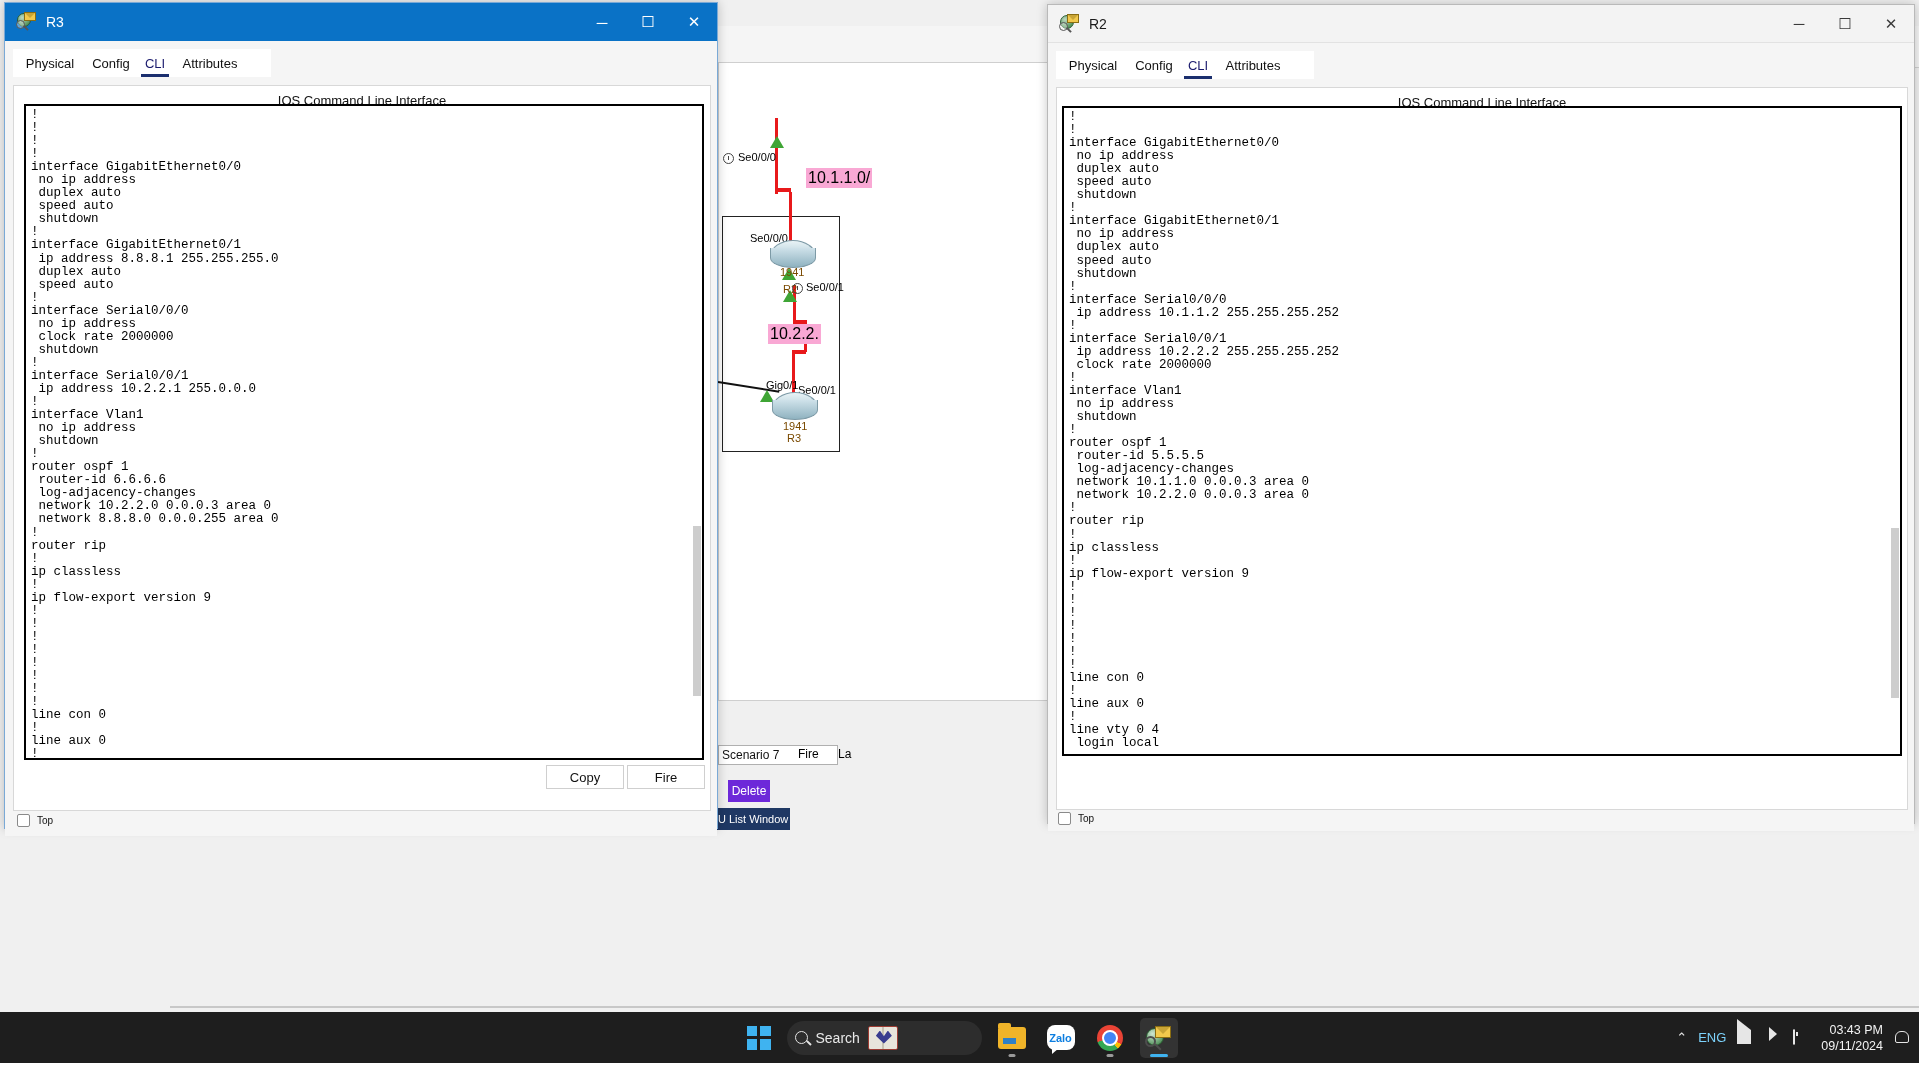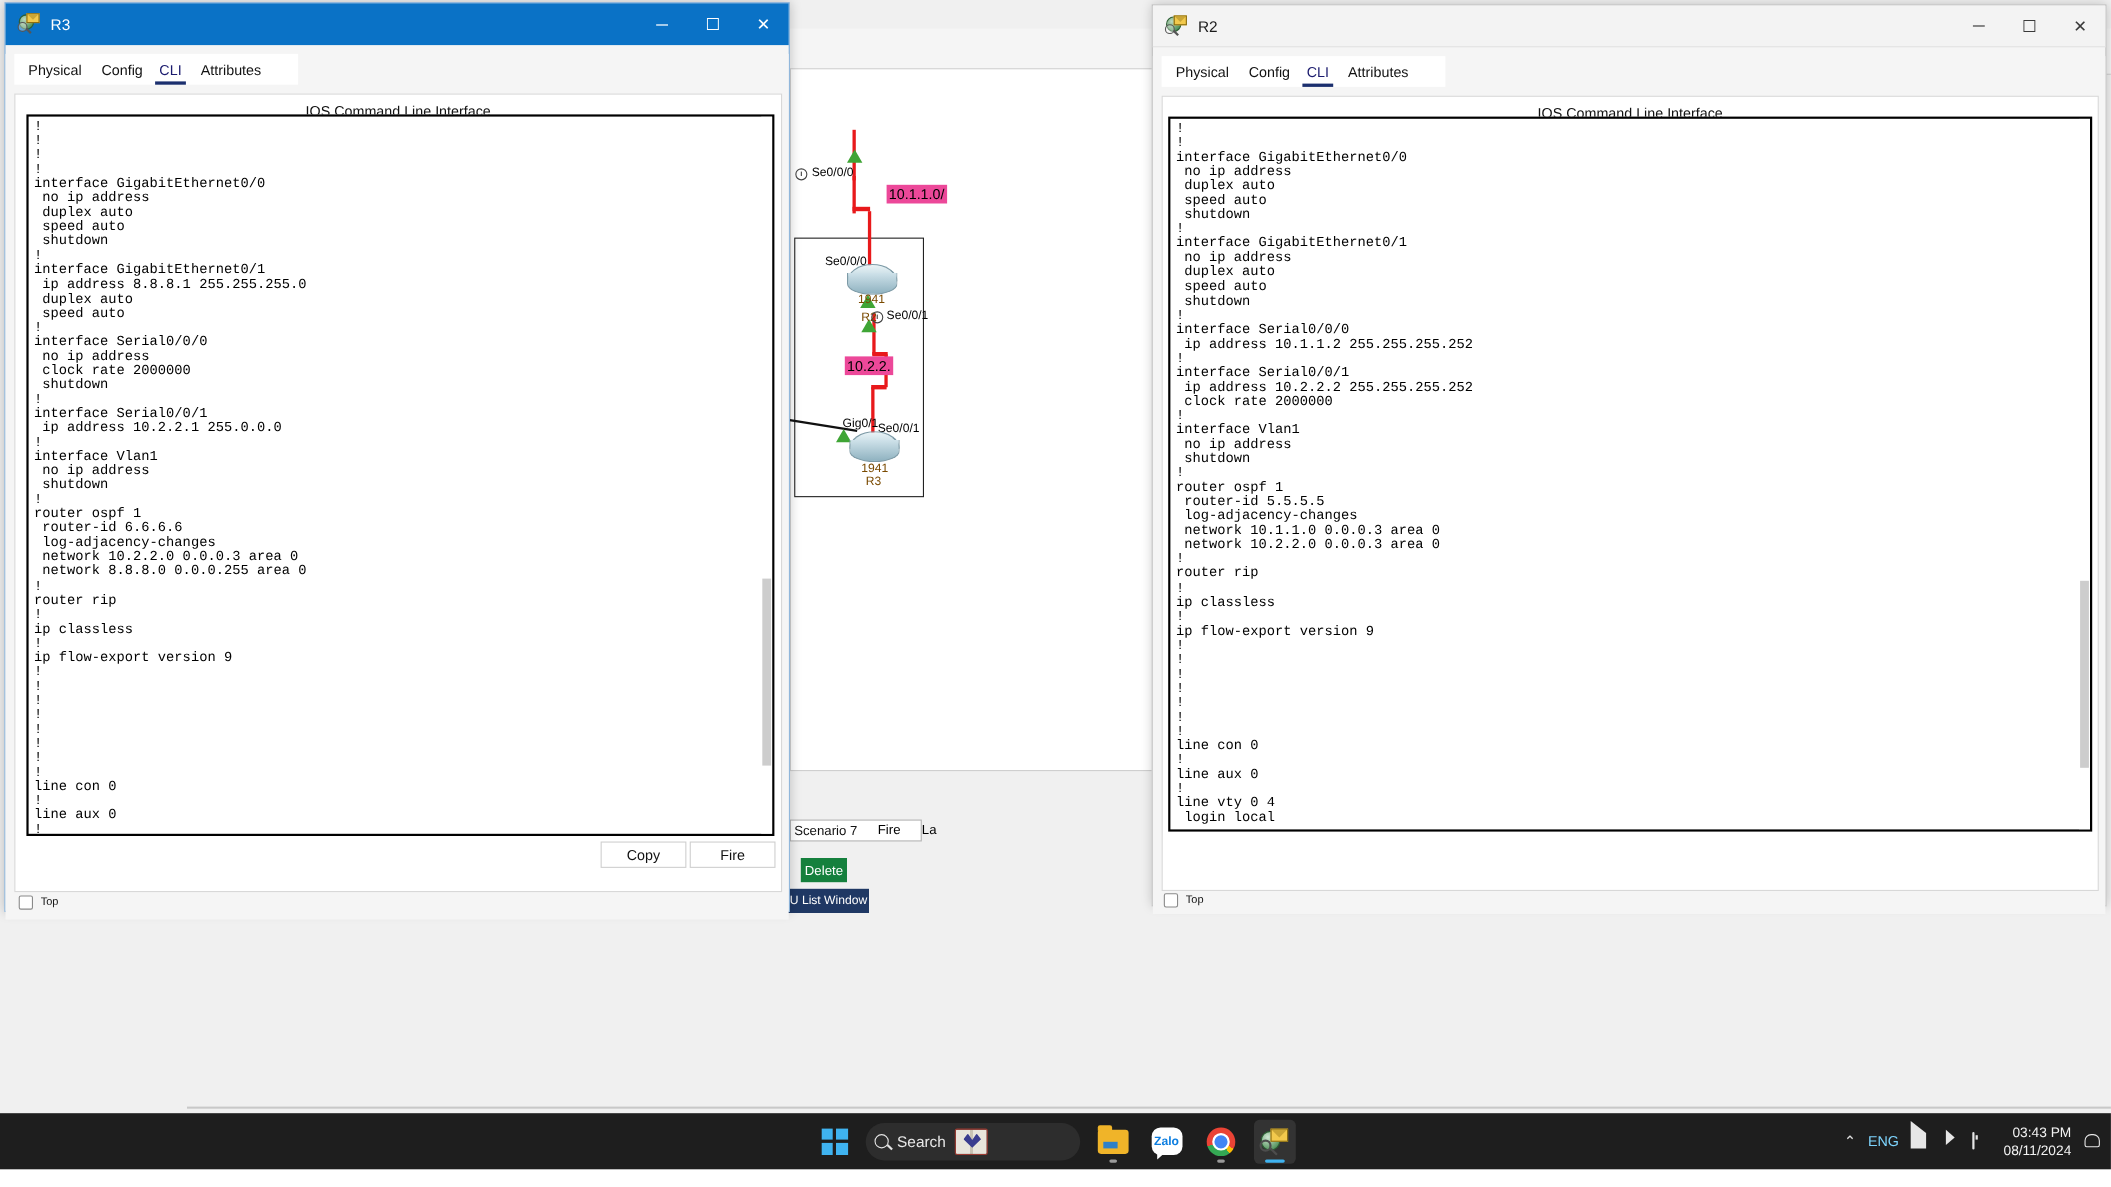--- a/index.html
+++ b/index.html
@@ -17,34 +17,34 @@
   .pt-toolbar { position: absolute; left: 170px; top: 26px; width: 1749px; height: 42px; background: #f5f5f5; border-bottom: 1px solid #d0d0d0; }
   .pt-canvas { position: absolute; left: 718px; top: 62px; width: 440px; height: 720px; background: #ffffff; border: 1px solid #cfcfcf; overflow: hidden; }
   .pt-innerbox { position: absolute; left: 722px; top: 216px; width: 118px; height: 236px; border: 1px solid #222; }
 
   .link-red { position: absolute; background: #e8191b; width: 3px; }
   .link-black { position: absolute; background: #111; height: 2px; transform-origin: left center; }
   .router-ico { position: absolute; width: 46px; height: 30px; }
   .router-ico .top { position: absolute; left: 0; top: 0; width: 46px; height: 16px; border-radius: 50%/100% 100% 0 0; background: linear-gradient(180deg,#e9f3f6,#b9d3dd); border: 1px solid #7d9aa6; }
   .router-ico .bot { position: absolute; left: 0; top: 8px; width: 46px; height: 20px; border-radius: 0 0 23px 23px/0 0 10px 10px; background: linear-gradient(180deg,#cfe2ea,#8fb2c0); border: 1px solid #7d9aa6; border-top: none; }
   .pt-label { position: absolute; font-size: 11px; color: #000; white-space: nowrap; font-family: "Liberation Sans", sans-serif; }
-  .pt-label.ip { background: #ec4899; padding: 1px 2px; font-size: 13px; }
+  .pt-label.ip { background: #f9a8d4; padding: 1px 2px; font-size: 16px; }
   .pt-label.name { color: #7a4a00; }
   .pt-label.dev { color: #7a4a00; }
   .arrow-up { position: absolute; width: 0; height: 0; border-left: 7px solid transparent; border-right: 7px solid transparent; border-bottom: 12px solid #3fa535; }
   .clock-ico { position: absolute; width: 11px; height: 11px; border: 1.5px solid #444; border-radius: 50%; }
   .clock-ico::after { content: ""; position: absolute; left: 3.5px; top: 1.5px; width: 1.2px; height: 4px; background: #444; }
 
   .pt-bottombar { position: absolute; left: 718px; top: 700px; width: 440px; height: 130px; background: #f0f0f0; border-top: 1px solid #cfcfcf; }
   .pt-bluebar { position: absolute; left: 718px; top: 700px; width: 440px; height: 14px; background: #1f3864; }
   .pt-scenario { position: absolute; left: 722px; top: 748px; font-size: 12px; color: #111; }
   .pt-combo { position: absolute; left: 718px; top: 745px; width: 120px; height: 20px; background: #fff; border: 1px solid #b0b0b0; }
   .pt-fire { position: absolute; left: 798px; top: 747px; font-size: 12px; }
   .pt-la { position: absolute; left: 838px; top: 747px; font-size: 12px; }
-  .pt-delete { position: absolute; left: 728px; top: 780px; width: 42px; height: 22px; background: #15803d; color: #fff; font-size: 12px; display: flex; align-items: center; justify-content: center; }
+  .pt-delete { position: absolute; left: 728px; top: 780px; width: 42px; height: 22px; background: #6d28d9; color: #fff; font-size: 12px; display: flex; align-items: center; justify-content: center; }
   .pt-listwin { position: absolute; left: 716px; top: 808px; width: 74px; height: 22px; background: #1f3864; color: #fff; font-size: 11px; display: flex; align-items: center; padding-left: 2px; }
   .pt-leftpanel { position: absolute; left: 0; top: 68px; width: 170px; height: 960px; background: #f0f0f0; }
   .pt-hsplit { position: absolute; left: 170px; top: 1006px; width: 1749px; height: 2px; background: #c8c8c8; }
   .pt-botrow { position: absolute; left: 170px; top: 1008px; width: 1749px; height: 20px; background: #f0f0f0; }
 
   
   .win { position: absolute; background: #f5f5f5; border: 1px solid #7aa9d6; box-shadow: 0 0 10px rgba(0,0,0,.22); }
   .win-title { height: 38px; display: flex; align-items: center; padding-left: 12px; }
   .win-title.active { background: #0a72c6; }
   .win-title.inactive { background: #f3f3f3; border-bottom: 1px solid #e2e2e2; }
@@ -411,19 +411,19 @@
     </div>
 
     <div class="tb-right">
       <span class="tb-chev">⌃</span>
       <span class="tb-lang">ENG</span>
       <span class="tb-tray-ico"><span class="tray-net"></span></span>
       <span class="tb-tray-ico"><span class="tray-vol"></span></span>
       <span class="tb-tray-ico"><span class="tray-batt"></span></span>
       <span class="tb-clock">
         <div>03:43 PM</div>
-        <div>08/11/2024</div>
+        <div>09/11/2024</div>
       </span>
       <span class="tb-tray-ico"><span class="tray-bell"></span></span>
     </div>
   </div>
 
 </div>
 
 </body></html>

